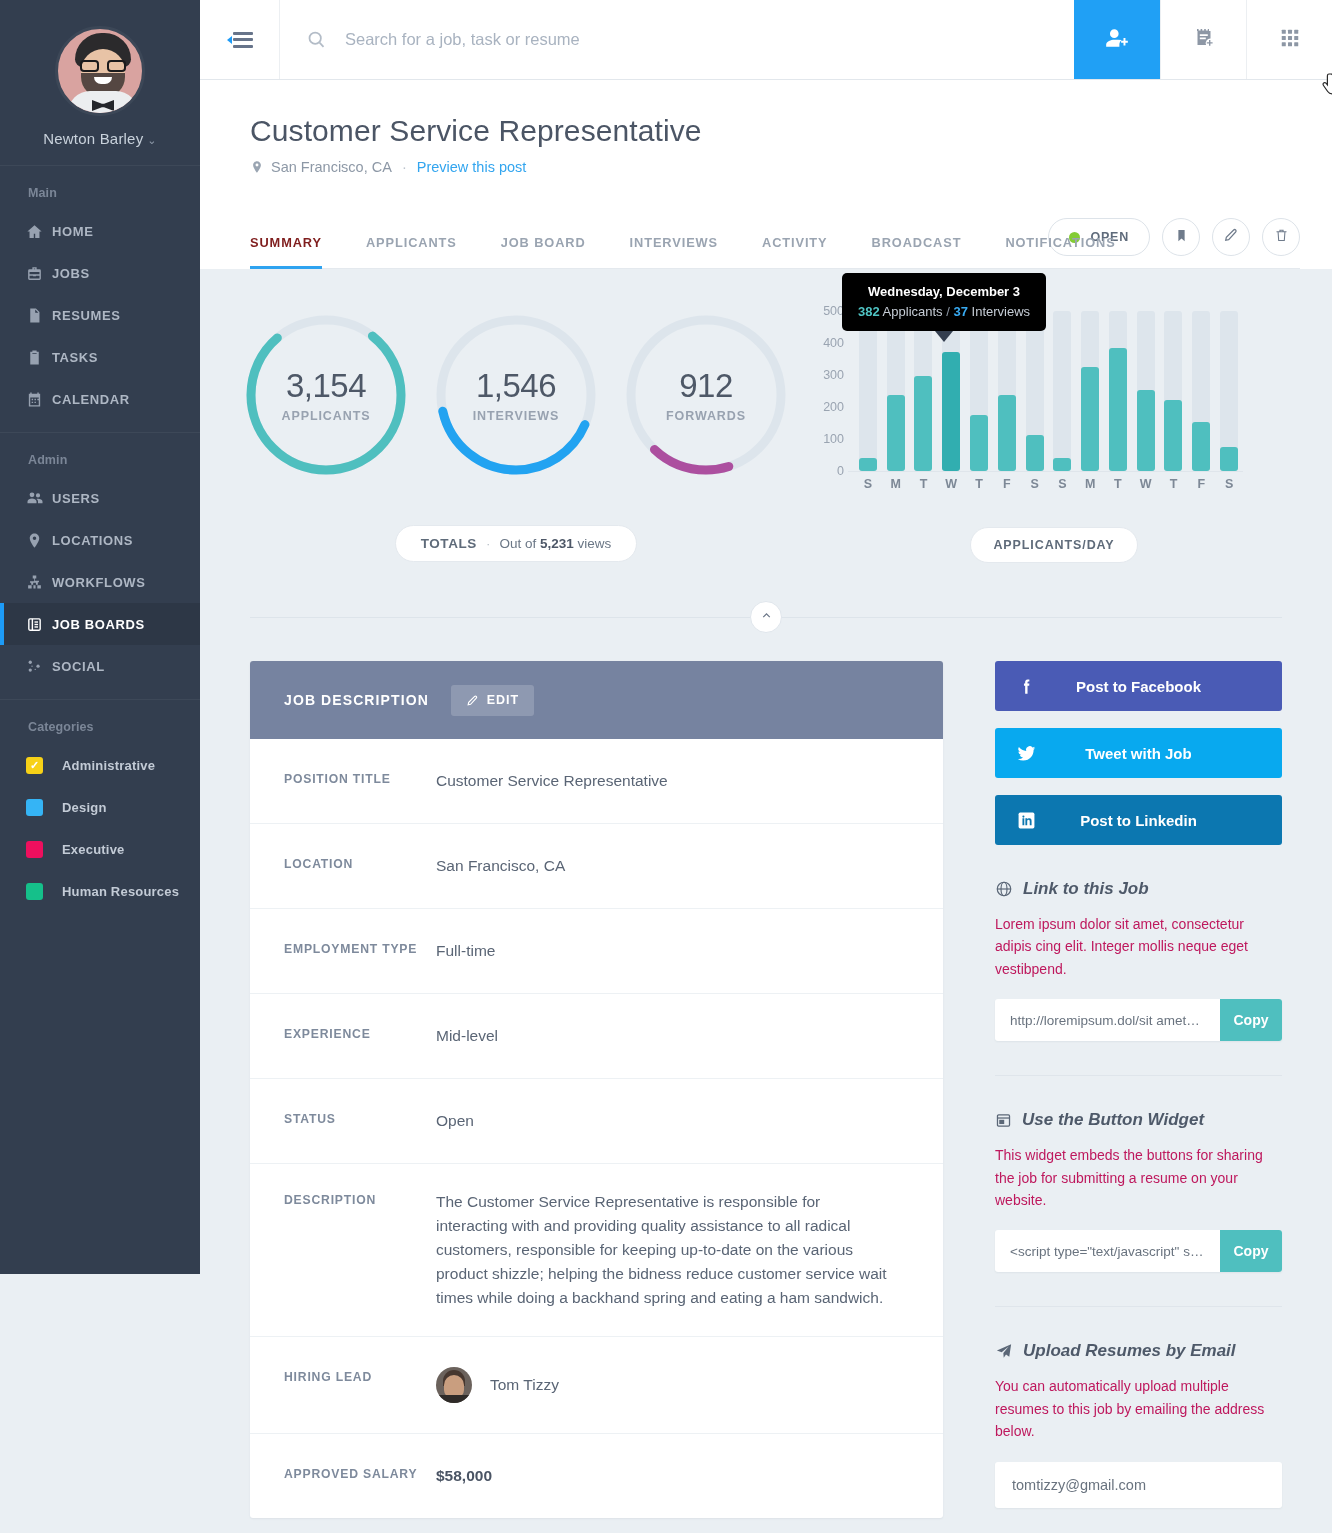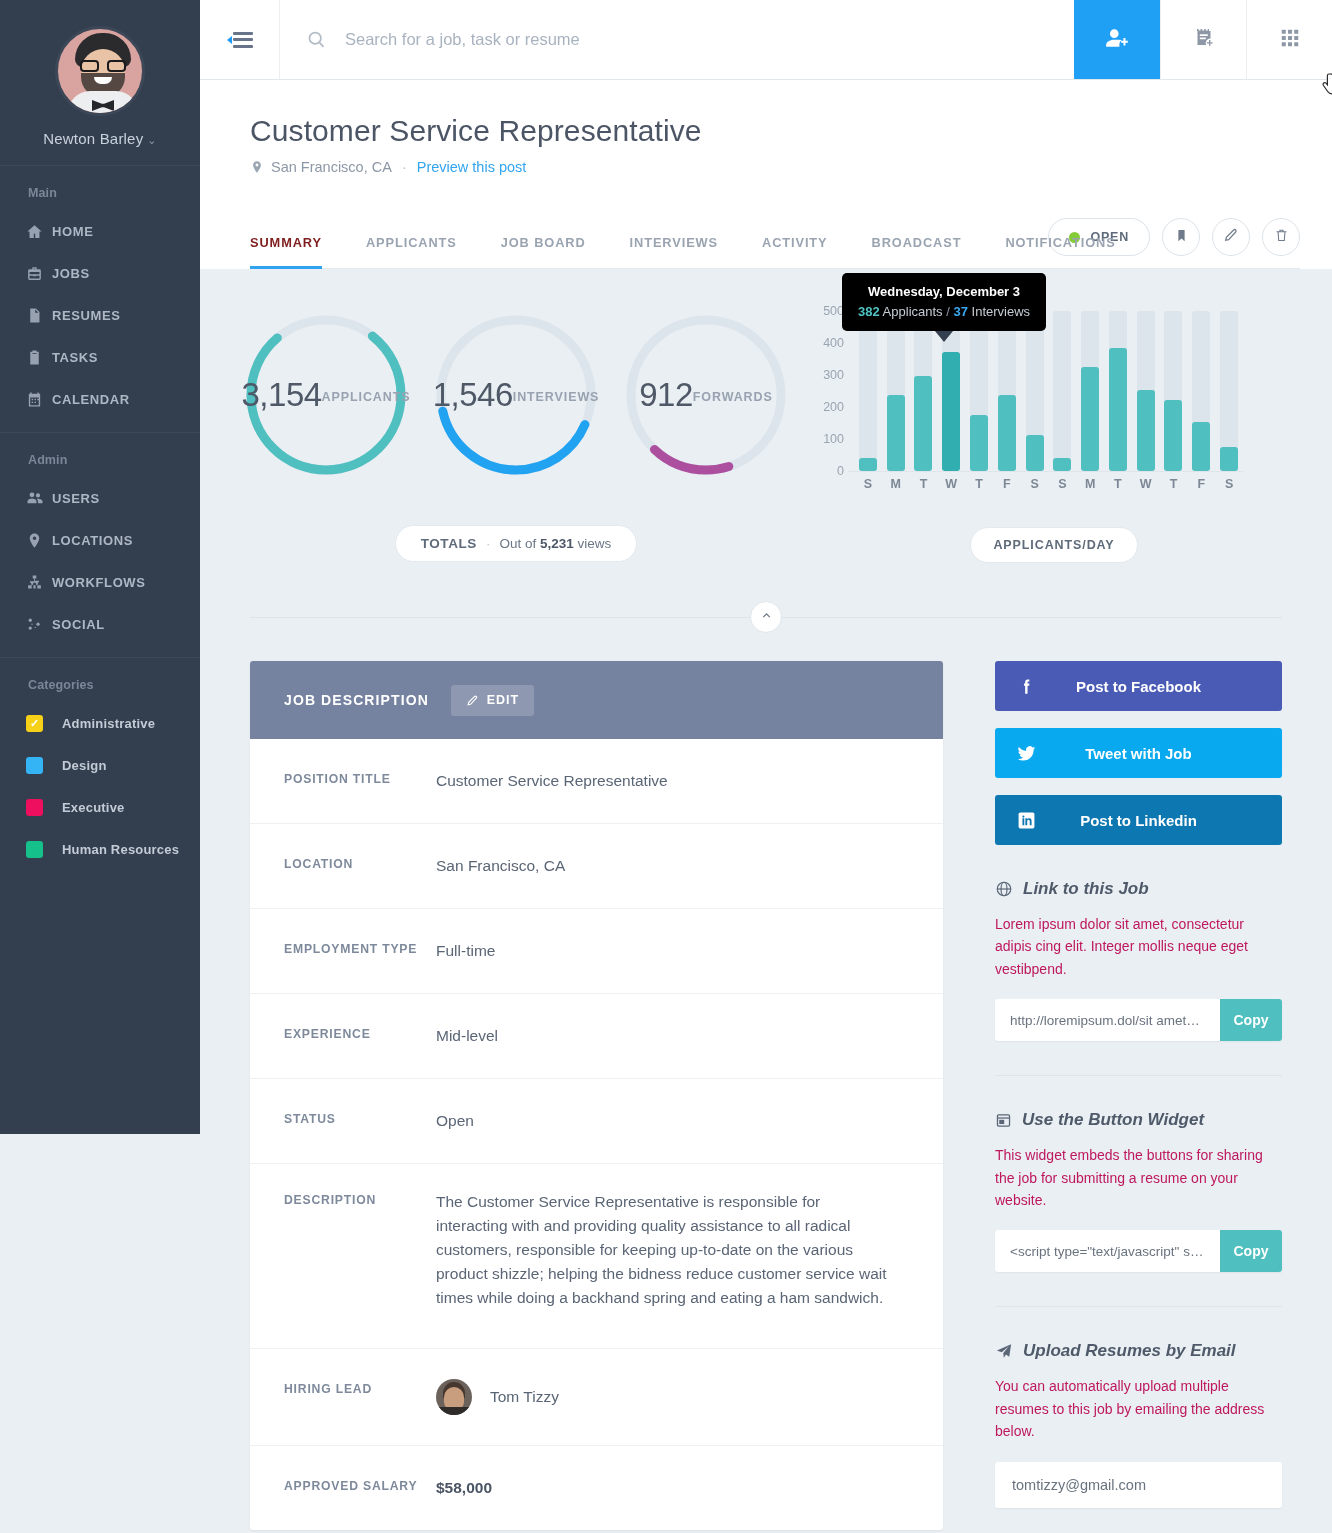--- a/index.html
+++ b/index.html
@@ -6,21 +6,21 @@
   html, body {
     width: 1332px; height: 1533px;
     font-family: "Liberation Sans", sans-serif;
     background: #eaeff3;
     overflow: hidden;
   }
   #app { position: relative; width: 1332px; height: 1533px; display: flex; }
 
   
   .sidebar {
-    width: 200px; height: 1134px; background: #333e4f;
+    width: 200px; height: 1274px; background: #333e4f;
     flex: 0 0 200px; color: #aab3c0; position: relative;
   }
   .profile { padding: 26px 0 18px; text-align: center; }
   .avatar-big {
     width: 90px; height: 90px; border-radius: 50%;
     margin: 0 auto 14px; position: relative; overflow: hidden;
     background: #d9a3a0; border: 3px solid #3c4757;
   }
   .avatar-big .hair { position:absolute; left:17px; top:4px; width:56px; height:34px; border-radius:28px 28px 8px 8px; background:#2b2a2c; }
   .avatar-big .face { position:absolute; left:23px; top:20px; width:44px; height:48px; border-radius:22px 22px 20px 20px; background:#e8c3a6; }
@@ -124,21 +124,21 @@
   }
 
   
   .stats {
     padding: 42px 32px 0 0; display:flex; align-items:flex-start;
   }
   .donuts { flex: 0 0 590px; padding-left: 42px; }
   .donut-row { display:flex; justify-content:space-between; }
   .donut { width:168px; height:168px; position:relative; }
   .donut svg { display:block; transform: rotate(-90deg); }
-  .donut .label { position:absolute; inset:0; display:flex; 
+  .donut .label { position:absolute; inset:0; display:flex; flex-direction:column;
     align-items:center; justify-content:center; }
   .donut .num { font-size:33px; color:#4e5867; letter-spacing:-.5px; }
   .donut .cap { font-size:12.5px; color:#98a2b0; font-weight:bold; letter-spacing:.9px; margin-top:4px; }
 
   .totals-pill-wrap { display:flex; justify-content:center; margin-top:46px; }
   .totals-pill {
     background:#fff; border:1px solid #e4e9ee; border-radius:20px; height:37px;
     display:flex; align-items:center; padding:0 25px; font-size:13.5px; color:#6b7786;
   }
   .totals-pill .k { font-weight:bold; letter-spacing:.6px; color:#5f6b7a; }
@@ -200,21 +200,21 @@
   .jd-edit span { font-size:12.5px; font-weight:bold; color:#fff; letter-spacing:.9px; }
 
   .jd-row { display:flex; padding: 30px 34px; border-bottom:1px solid #edf1f4; align-items:flex-start; }
   .jd-row:last-child { border-bottom:none; }
   .jd-row .k {
     flex: 0 0 152px; font-size:12.2px; font-weight:bold; color:#7e8a9c;
     letter-spacing:.8px; padding-top:3px;
   }
   .jd-row .v { font-size:15.5px; color:#5a6575; line-height:1.55; }
   .jd-row .v.strong { font-weight:bold; color:#4a5464; }
-  .jd-row.desc { padding-top:26px; padding-bottom:38px; }
+  .jd-row.desc { padding-top:26px; padding-bottom:26px; }
   .jd-row.desc .v { max-width:460px; }
   .lead { display:flex; align-items:center; }
   .lead-av {
     width:36px; height:36px; border-radius:50%; margin-right:18px; overflow:hidden; position:relative;
     background:#6b625c;
   }
   .lead-av .h { position:absolute; left:7px; top:3px; width:22px; height:16px; border-radius:11px 11px 0 0; background:#46372f;}
   .lead-av .f { position:absolute; left:8px; top:8px; width:20px; height:24px; border-radius:10px 10px 9px 9px; background:#c99e7f; }
   .lead-av .sh { position:absolute; left:2px; bottom:0; width:32px; height:8px; background:#2f2b28; }
 
@@ -335,20 +335,32 @@
           </span>
         <span class="lbl">LOCATIONS</span>
       </div>
       <div class="nav-item">
         <span class="ico">
             <svg width="17" height="17" viewBox="0 0 24 24" fill="currentColor">
               <path d="M9.5 2h5v4.2h-5V2zm2 4.2h1v3.3h5.8v2.1h-1.6V15H14v-2.5h-3.9V15H7.3v-2.5H5.7v-2.1h5.8V6.2zM3 16h5v4.4H3V16zm7.5 0h3v4.4h-3V16zM16 16h5v4.4h-5V16z"></path>
             </svg>
           </span>
         <span class="lbl">WORKFLOWS</span>
+      </div>
+      <div class="nav-item active">
+        <span class="ico">
+            <svg width="17" height="17" viewBox="0 0 24 24" fill="none" stroke="currentColor" stroke-width="2">
+              <rect x="4" y="4" width="16" height="16" rx="1.5"></rect>
+              <line x1="9" y1="4" x2="9" y2="20"></line>
+              <line x1="12" y1="8.5" x2="17" y2="8.5"></line>
+              <line x1="12" y1="12" x2="17" y2="12"></line>
+              <line x1="12" y1="15.5" x2="17" y2="15.5"></line>
+            </svg>
+          </span>
+        <span class="lbl">JOB BOARDS</span>
       </div>
       <div class="nav-item">
         <span class="ico">
             <svg width="17" height="17" viewBox="0 0 24 24" fill="currentColor">
               <circle cx="6" cy="6" r="2.3"></circle>
               <circle cx="6" cy="17" r="2.3"></circle>
               <circle cx="17" cy="11.5" r="2.3"></circle>
               <rect x="7.5" y="10.5" width="2" height="2" rx="1"></rect>
               <rect x="12" y="15" width="2" height="2" rx="1"></rect>
             </svg>

